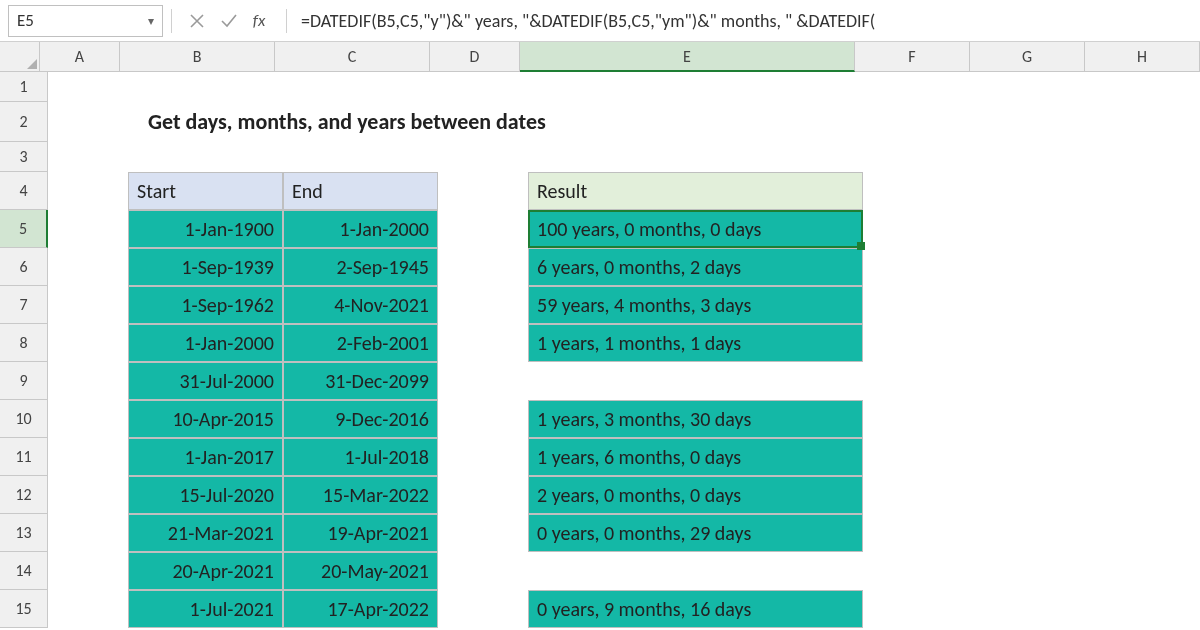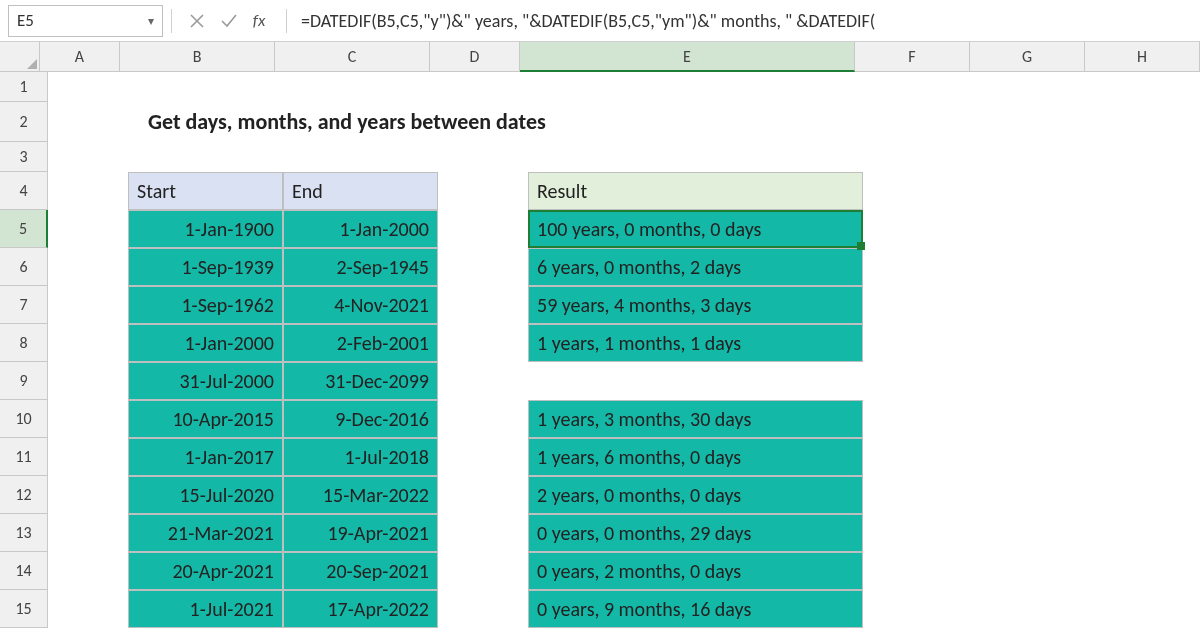--- a/index.html
+++ b/index.html
@@ -256,23 +256,22 @@
                 <div class="cell wC tbl-cell right">19-Apr-2021</div>
                 <div class="cell wD nb"></div>
                 <div class="cell wE tbl-cell left">0 years, 0 months, 29 days</div>
                 <div class="cell wF nb"></div>
                 <div class="cell wG nb"></div>
                 <div class="cell wH nb"></div>
               </div>
               <div class="row hData">
                 <div class="cell wA nb"></div>
                 <div class="cell wB tbl-cell right">20-Apr-2021</div>
-                <div class="cell wC tbl-cell right">20-Sep-2021</div>
-                <div class="cell wD nb"></div>
-                <div class="cell wE tbl-cell left">0 years, 2 months, 0 days</div>
+                <div class="cell wC tbl-cell right">20-May-2021</div>
+                <div class="cell wD nb"></div>
                 <div class="cell wF nb"></div>
                 <div class="cell wG nb"></div>
                 <div class="cell wH nb"></div>
               </div>
               <div class="row hData">
                 <div class="cell wA nb"></div>
                 <div class="cell wB tbl-cell right">1-Jul-2021</div>
                 <div class="cell wC tbl-cell right">17-Apr-2022</div>
                 <div class="cell wD nb"></div>
                 <div class="cell wE tbl-cell left">0 years, 9 months, 16 days</div>

